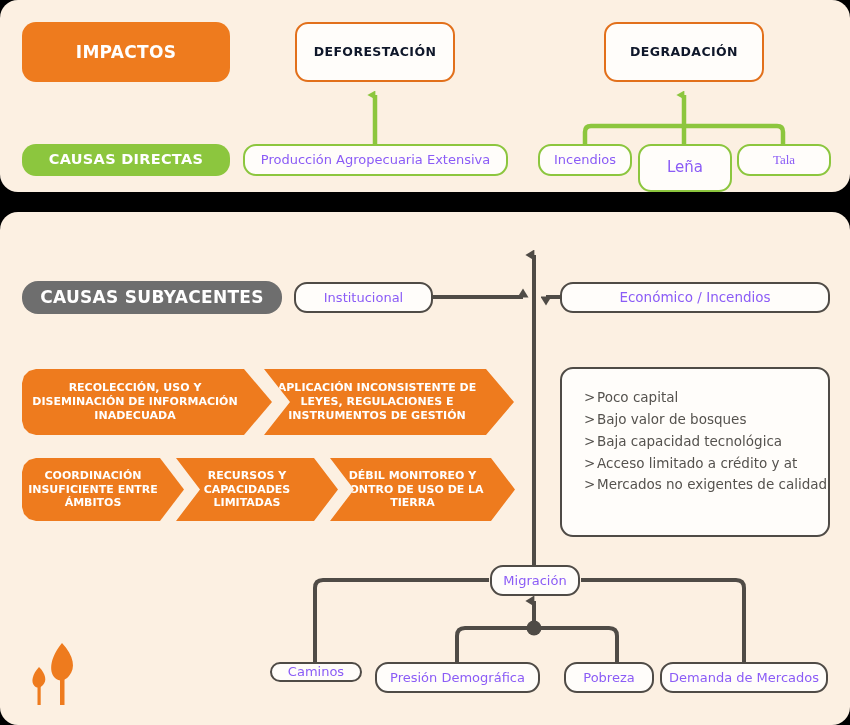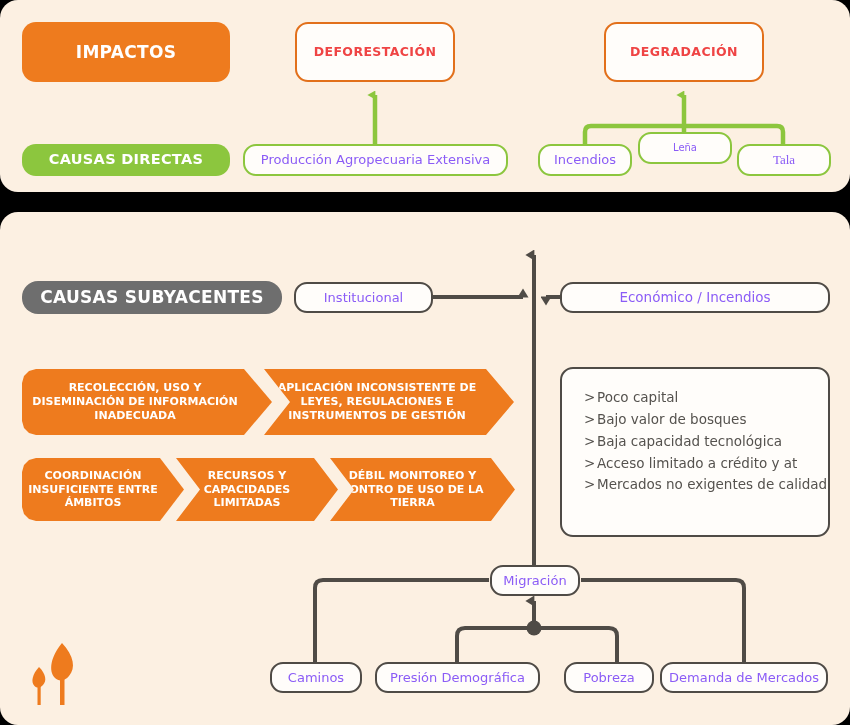--- a/index.html
+++ b/index.html
@@ -14,21 +14,21 @@
         justify-content:center;text-align:center;line-height:1.18;}
 
   
   .pill{border-radius:14px;color:#fff;font-weight:bold;letter-spacing:.3px;}
   .pill-orange{background:#EE7B1E;}
   .pill-green{background:#8CC63E;}
   .pill-gray{background:#6E6E6E;}
 
   
   .box{background:#FFFDFA;border-radius:13px;color:#4A4A48;}
-  .box-orange{border:2.5px solid #E2701B;color:#ef4444;text-align:center;}
+  .box-orange{border:2.5px solid #E2701B;color:#0f172a;text-align:center;}
   .box-green{border:2.5px solid #8CC63E;color:#8b5cf6;}
   .box-dark{border:2.5px solid #4F4B46;color:#8b5cf6;}
 
   
   .chev{position:absolute;background:#EE7B1E;color:#fff;font-weight:bold;
         font-size:11px;line-height:1.25;display:flex;align-items:center;
         justify-content:center;text-align:center;box-sizing:border-box;}
 
   .listbox{position:absolute;box-sizing:border-box;background:#FFFDFA;
            border:2.5px solid #4F4B46;border-radius:13px;padding:18px 0 0 22px;
@@ -84,21 +84,21 @@
   <div class="node box box-orange" style="left:295px;top:22px;width:160px;height:60px;font-size:12.5px;font-weight:bold;letter-spacing:.4px;">DEFORESTACIÓN</div>
 
   <div class="node box box-orange" style="left:604px;top:22px;width:160px;height:60px;font-size:12.5px;font-weight:bold;letter-spacing:.4px;">DEGRADACIÓN</div>
 
   <div class="node pill pill-green" style="left:22px;top:144px;width:208px;height:32px;font-size:14.5px;">CAUSAS DIRECTAS</div>
 
   <div class="node box box-green" style="left:243px;top:144px;width:265px;height:32px;font-size:13px;">Producción Agropecuaria Extensiva</div>
 
   <div class="node box box-green" style="left:538px;top:144px;width:94px;height:32px;font-size:13px;">Incendios</div>
 
-  <div class="node box box-green" style="left:638px;top:132px;width:94px;height:32px;font-size:10px;">Leña</div>
+  <div class="node box box-green" style="left:638px;top:144px;width:94px;height:48px;font-size:15px;">Leña</div>
 
   <div class="node box box-green" style="left:737px;top:144px;width:94px;height:32px;font-size:13px;font-family:Liberation Serif, serif;">Tala</div>
 
   <div class="node pill pill-gray" style="left:22px;top:281px;width:260px;height:33px;font-size:17px;border-radius:16px;">CAUSAS SUBYACENTES</div>
 
   <div class="node box box-dark" style="left:294px;top:282px;width:139px;height:31px;font-size:13px;">Institucional</div>
 
   <div class="node box box-dark" style="left:560px;top:282px;width:270px;height:31px;font-size:13.5px;">Económico / Incendios</div>
 
   <div class="chev" style="left:22px;top:369px;width:250px;height:66px;padding-right:24px;
@@ -119,21 +119,21 @@
   <div class="listbox" style="left:560px;top:367px;width:270px;height:170px;">
     <div class="li"><span class="gt">&gt;</span><span>Poco capital</span></div>
     <div class="li"><span class="gt">&gt;</span><span>Bajo valor de bosques</span></div>
     <div class="li"><span class="gt">&gt;</span><span>Baja capacidad tecnológica</span></div>
     <div class="li"><span class="gt">&gt;</span><span>Acceso limitado a crédito y at</span></div>
     <div class="li"><span class="gt">&gt;</span><span>Mercados no exigentes de calidad</span></div>
   </div>
 
   <div class="node box box-dark" style="left:490px;top:565px;width:90px;height:31px;font-size:13px;">Migración</div>
 
-  <div class="node box box-dark" style="left:270px;top:662px;width:92px;height:31px;font-size:13px;">Caminos</div>
+  <div class="node box box-dark" style="left:270px;top:662px;width:92px;height:20px;font-size:13px;">Caminos</div>
 
   <div class="node box box-dark" style="left:375px;top:662px;width:165px;height:31px;font-size:13px;">Presión Demográfica</div>
 
   <div class="node box box-dark" style="left:564px;top:662px;width:90px;height:31px;font-size:13px;">Pobreza</div>
 
   <div class="node box box-dark" style="left:660px;top:662px;width:168px;height:31px;font-size:13px;">Demanda de Mercados</div>
 
   <svg class="tree" style="left:22px;top:640px;width:62px;height:70px;" viewBox="0 0 62 70">
     <path d="M40 3 C52 16 54 28 47 36 C43 41 37 42 33 38 C26 31 29 16 40 3 Z" fill="#EE7B1E"></path>
     <rect x="38" y="33" width="4.5" height="32" fill="#EE7B1E"></rect>

